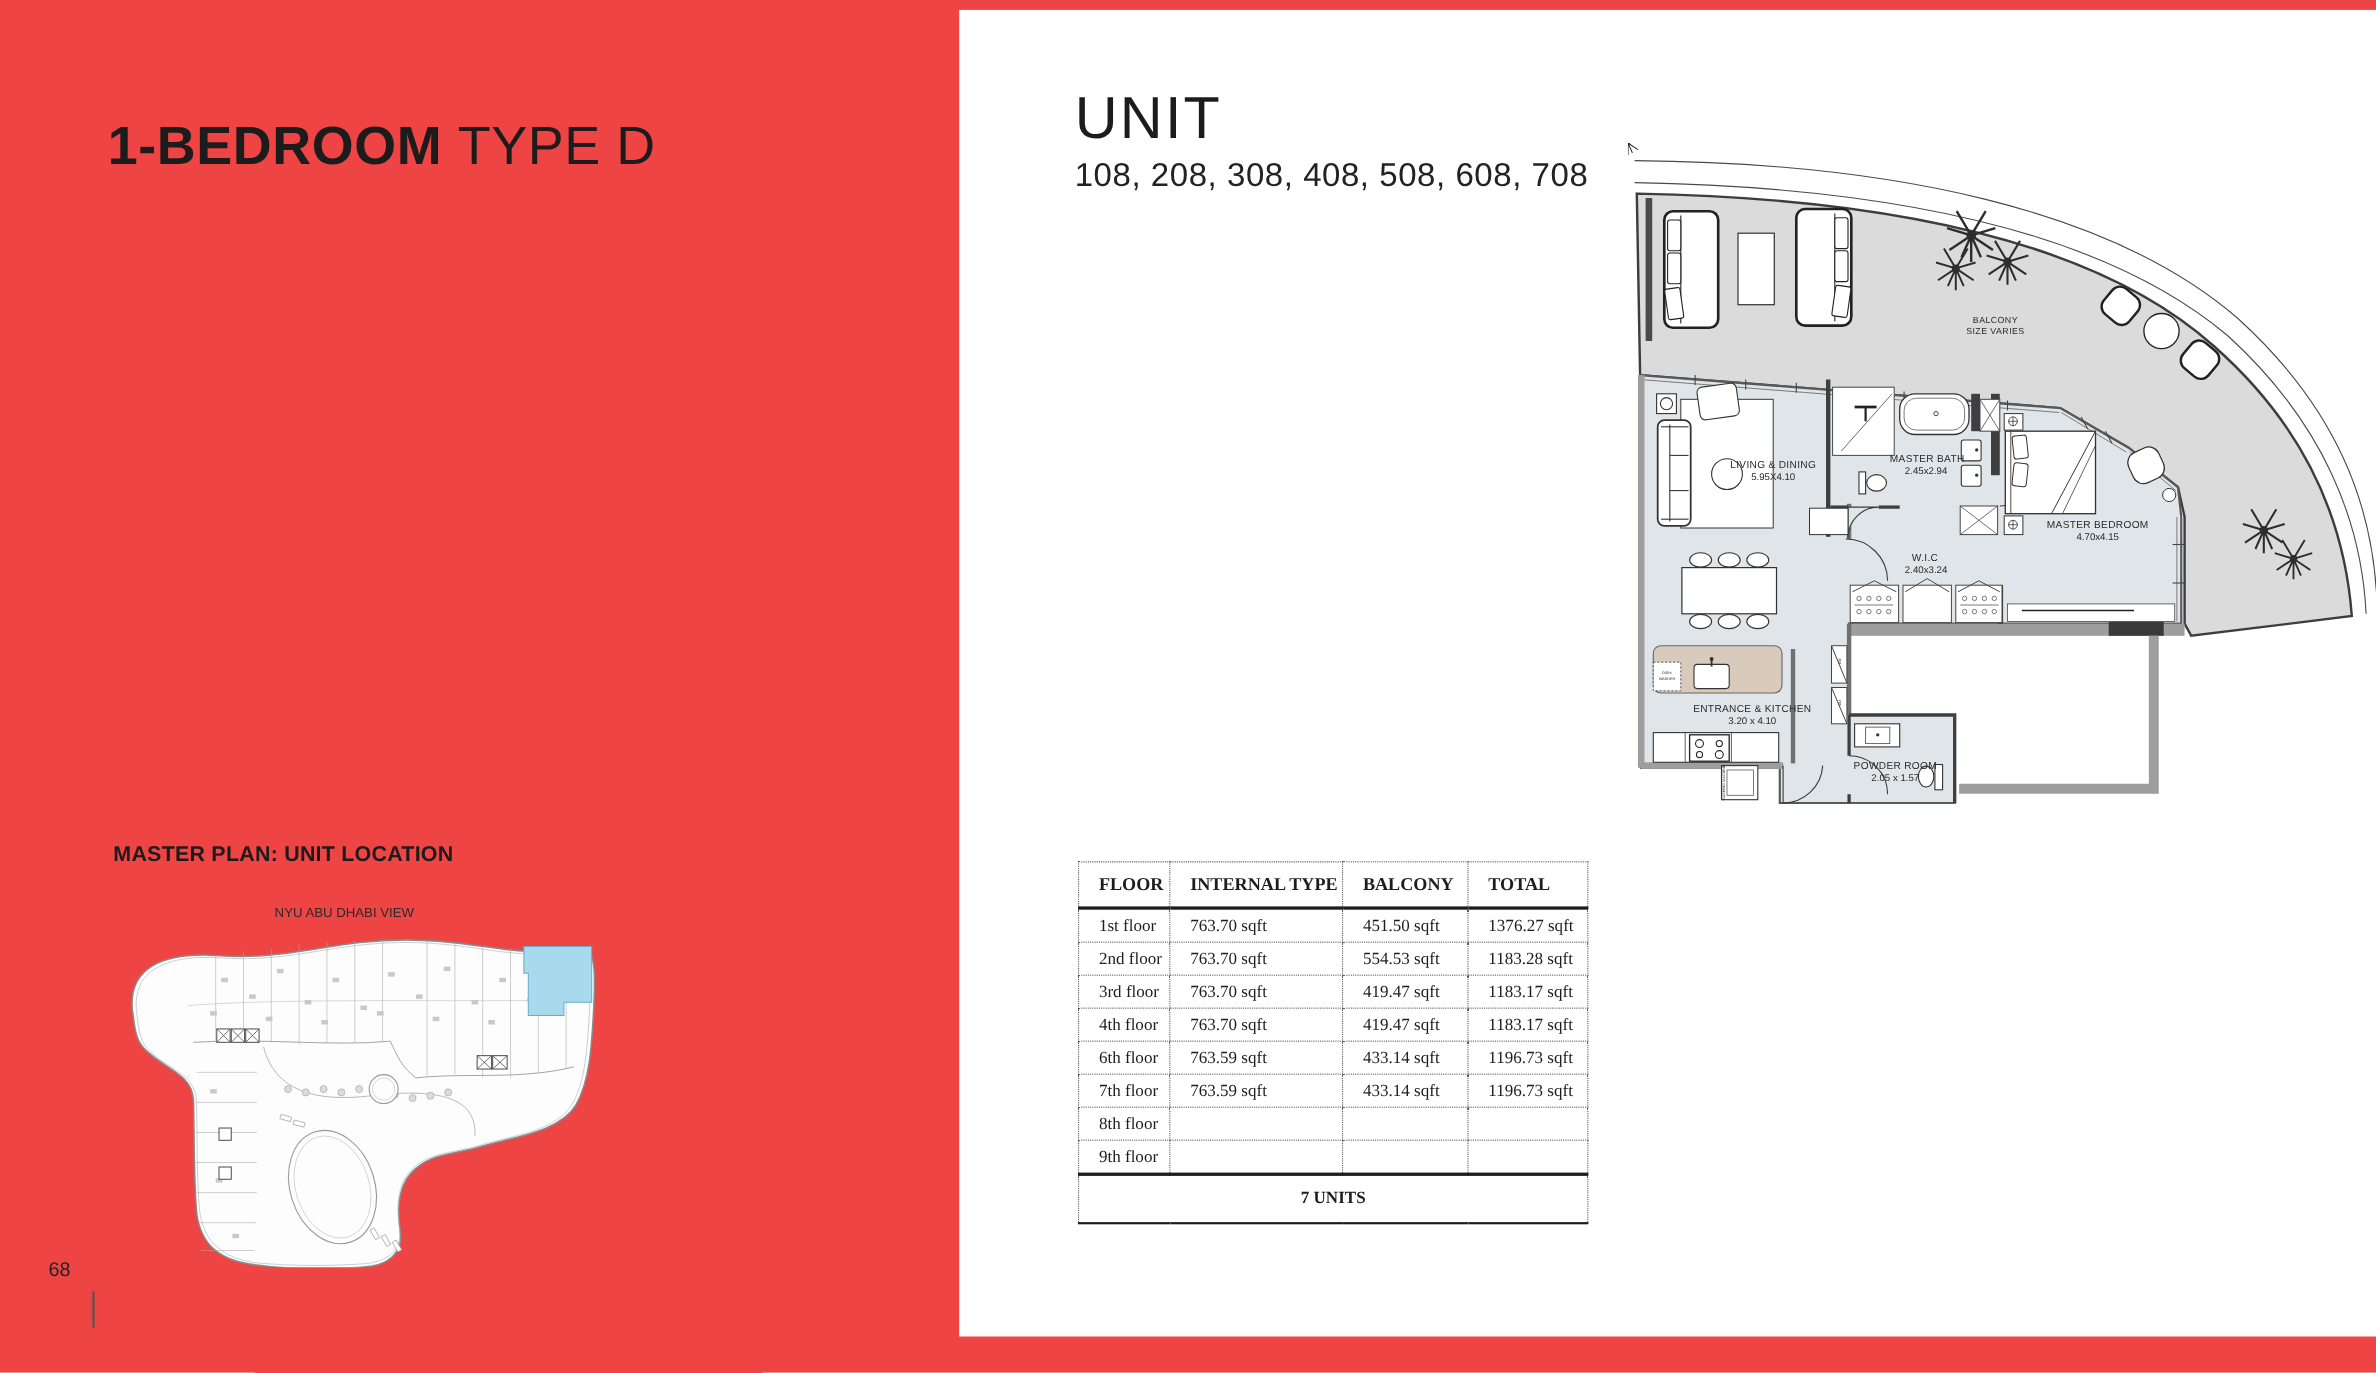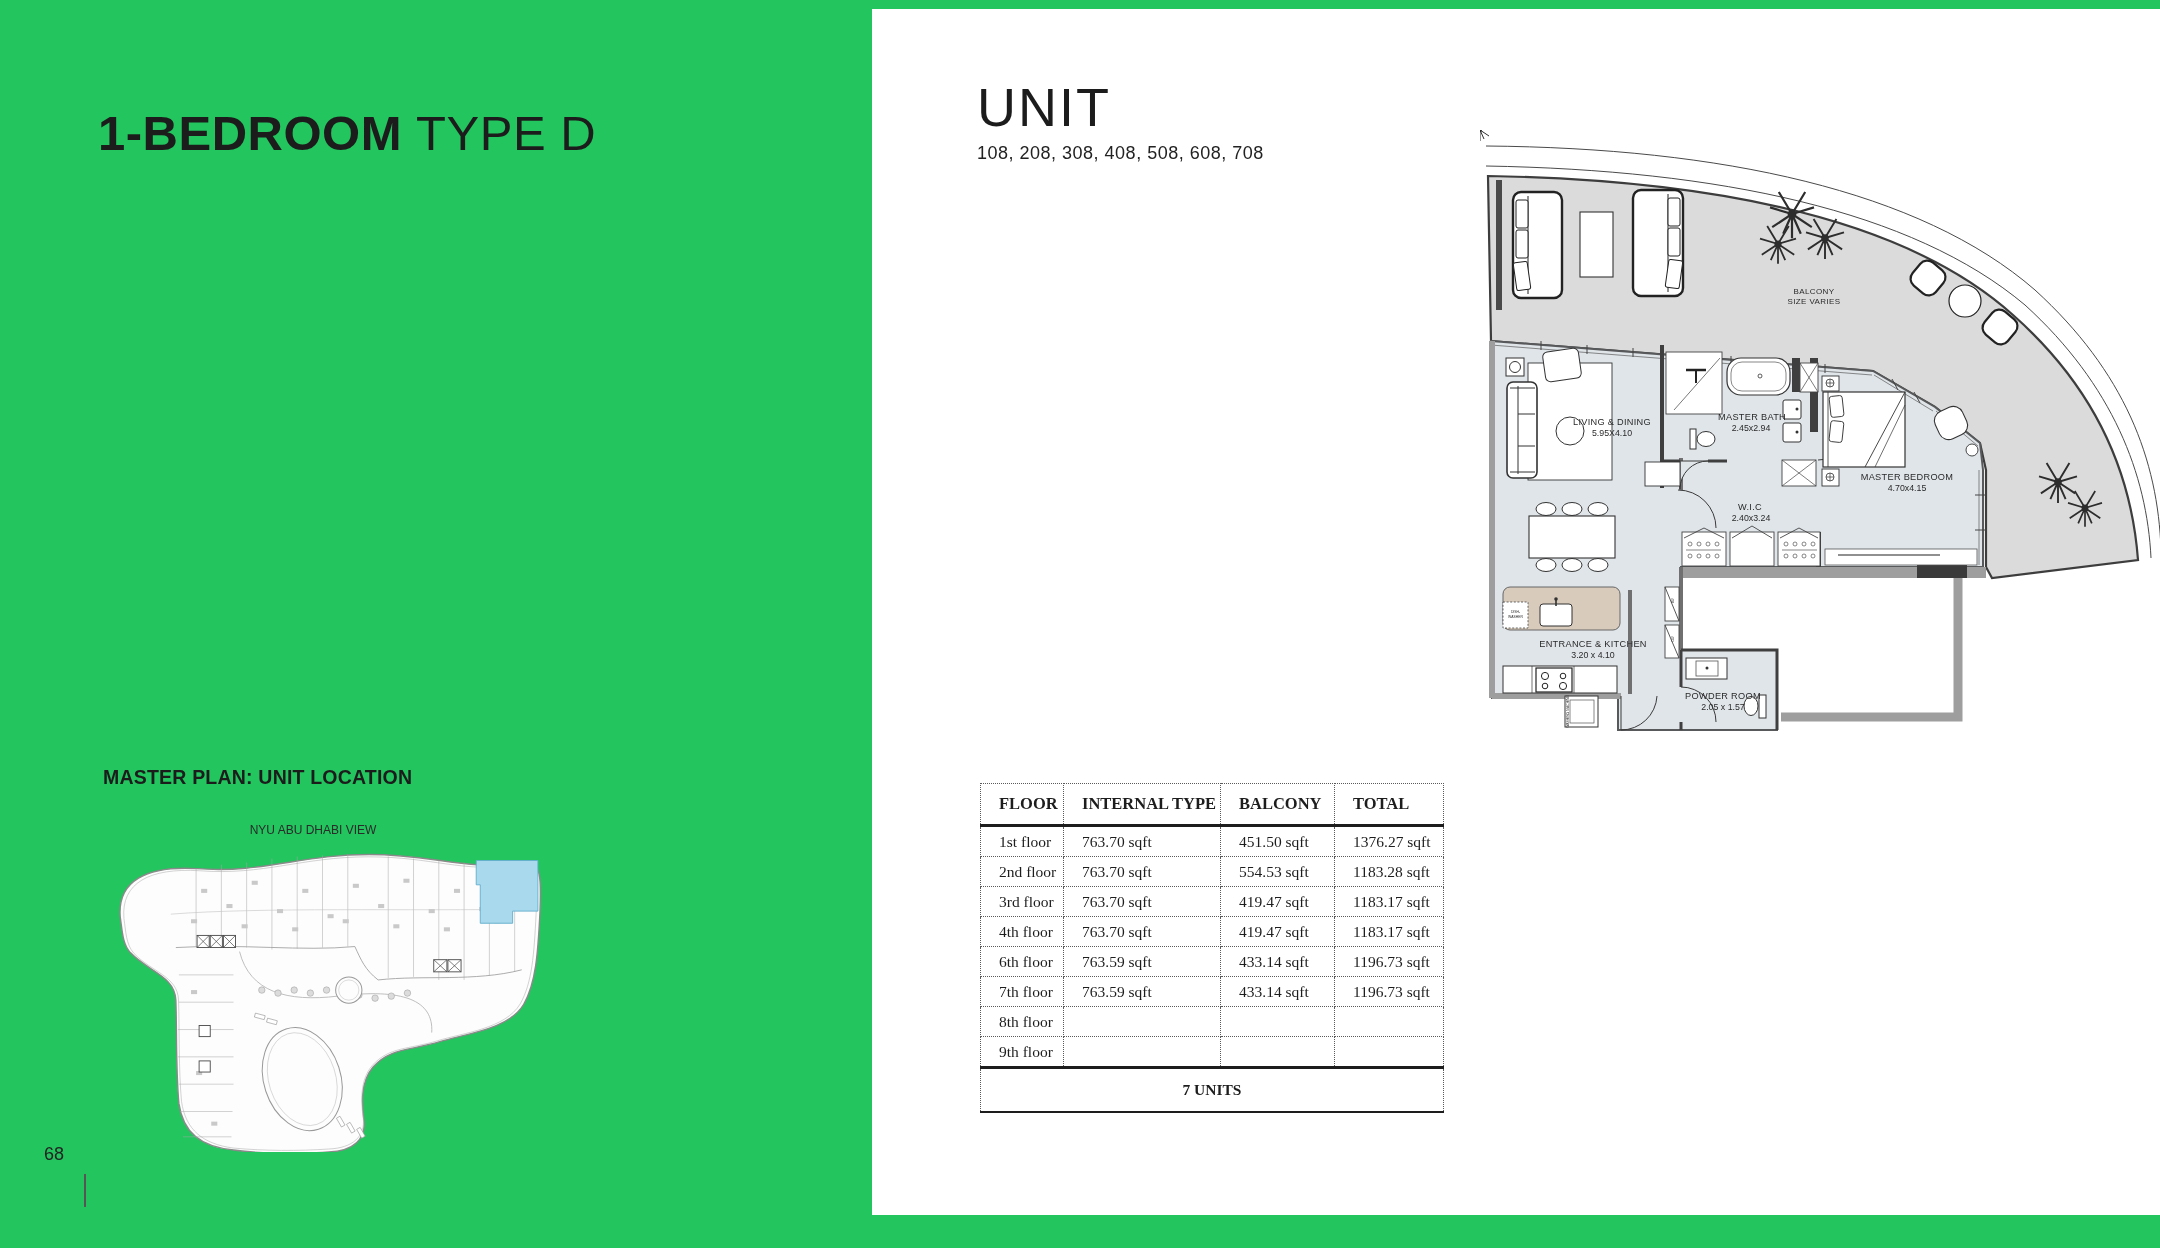--- a/index.html
+++ b/index.html
@@ -1,23 +1,23 @@
 <!DOCTYPE html>
 <html><head>
 <meta charset="utf-8">
 <style>
   html,body{margin:0;padding:0;background:#f7f7f7;}
-  .page{position:relative;width:2160px;height:1248px;background:#22c55e;overflow:hidden;
+  .page{position:relative;width:2160px;height:1248px;background:#ef4444;overflow:hidden;
         font-family:"Liberation Sans",sans-serif;color:#1c1c1c;}
   .right-panel{position:absolute;left:872px;top:9px;width:1288px;height:1206px;background:#ffffff;}
   .left-title{position:absolute;left:98px;top:72px;font-size:49px;letter-spacing:.5px;white-space:nowrap;}
   .left-title .bold{font-weight:700;}
   .left-title .light{font-weight:300;}
   .unit-heading{position:absolute;left:977px;top:76px;font-size:54px;font-weight:300;letter-spacing:2px;}
-  .unit-numbers{position:absolute;left:977px;top:143px;font-size:18px;font-weight:300;letter-spacing:.5px;color:#222;}
+  .unit-numbers{position:absolute;left:977px;top:143px;font-size:30px;font-weight:300;letter-spacing:.5px;color:#222;}
   .mp-label{position:absolute;left:103px;top:766px;font-size:19.5px;font-weight:700;letter-spacing:.2px;}
   .mp-view{position:absolute;left:203px;top:823px;width:220px;text-align:center;font-size:12px;font-weight:400;color:#2a2a2a;}
   .mp-svg{position:absolute;left:100px;top:818px;}
   .fp-svg{position:absolute;left:1480px;top:130px;}
   .page-num{position:absolute;left:44px;top:1144px;font-size:18px;color:#222;}
   .page-num-divider{position:absolute;left:84px;top:1174px;width:2px;height:33px;background:#555;}
   
   .area-table{position:absolute;left:980px;top:783px;border-collapse:collapse;table-layout:fixed;width:463px;
               font-size:15.5px;color:#1d1d1d;}
   .area-table th,.area-table td{border:1px dotted #5a5a5a;padding:0 0 0 18px;text-align:left;overflow:hidden;white-space:nowrap;font-family:Liberation Serif, serif;}

